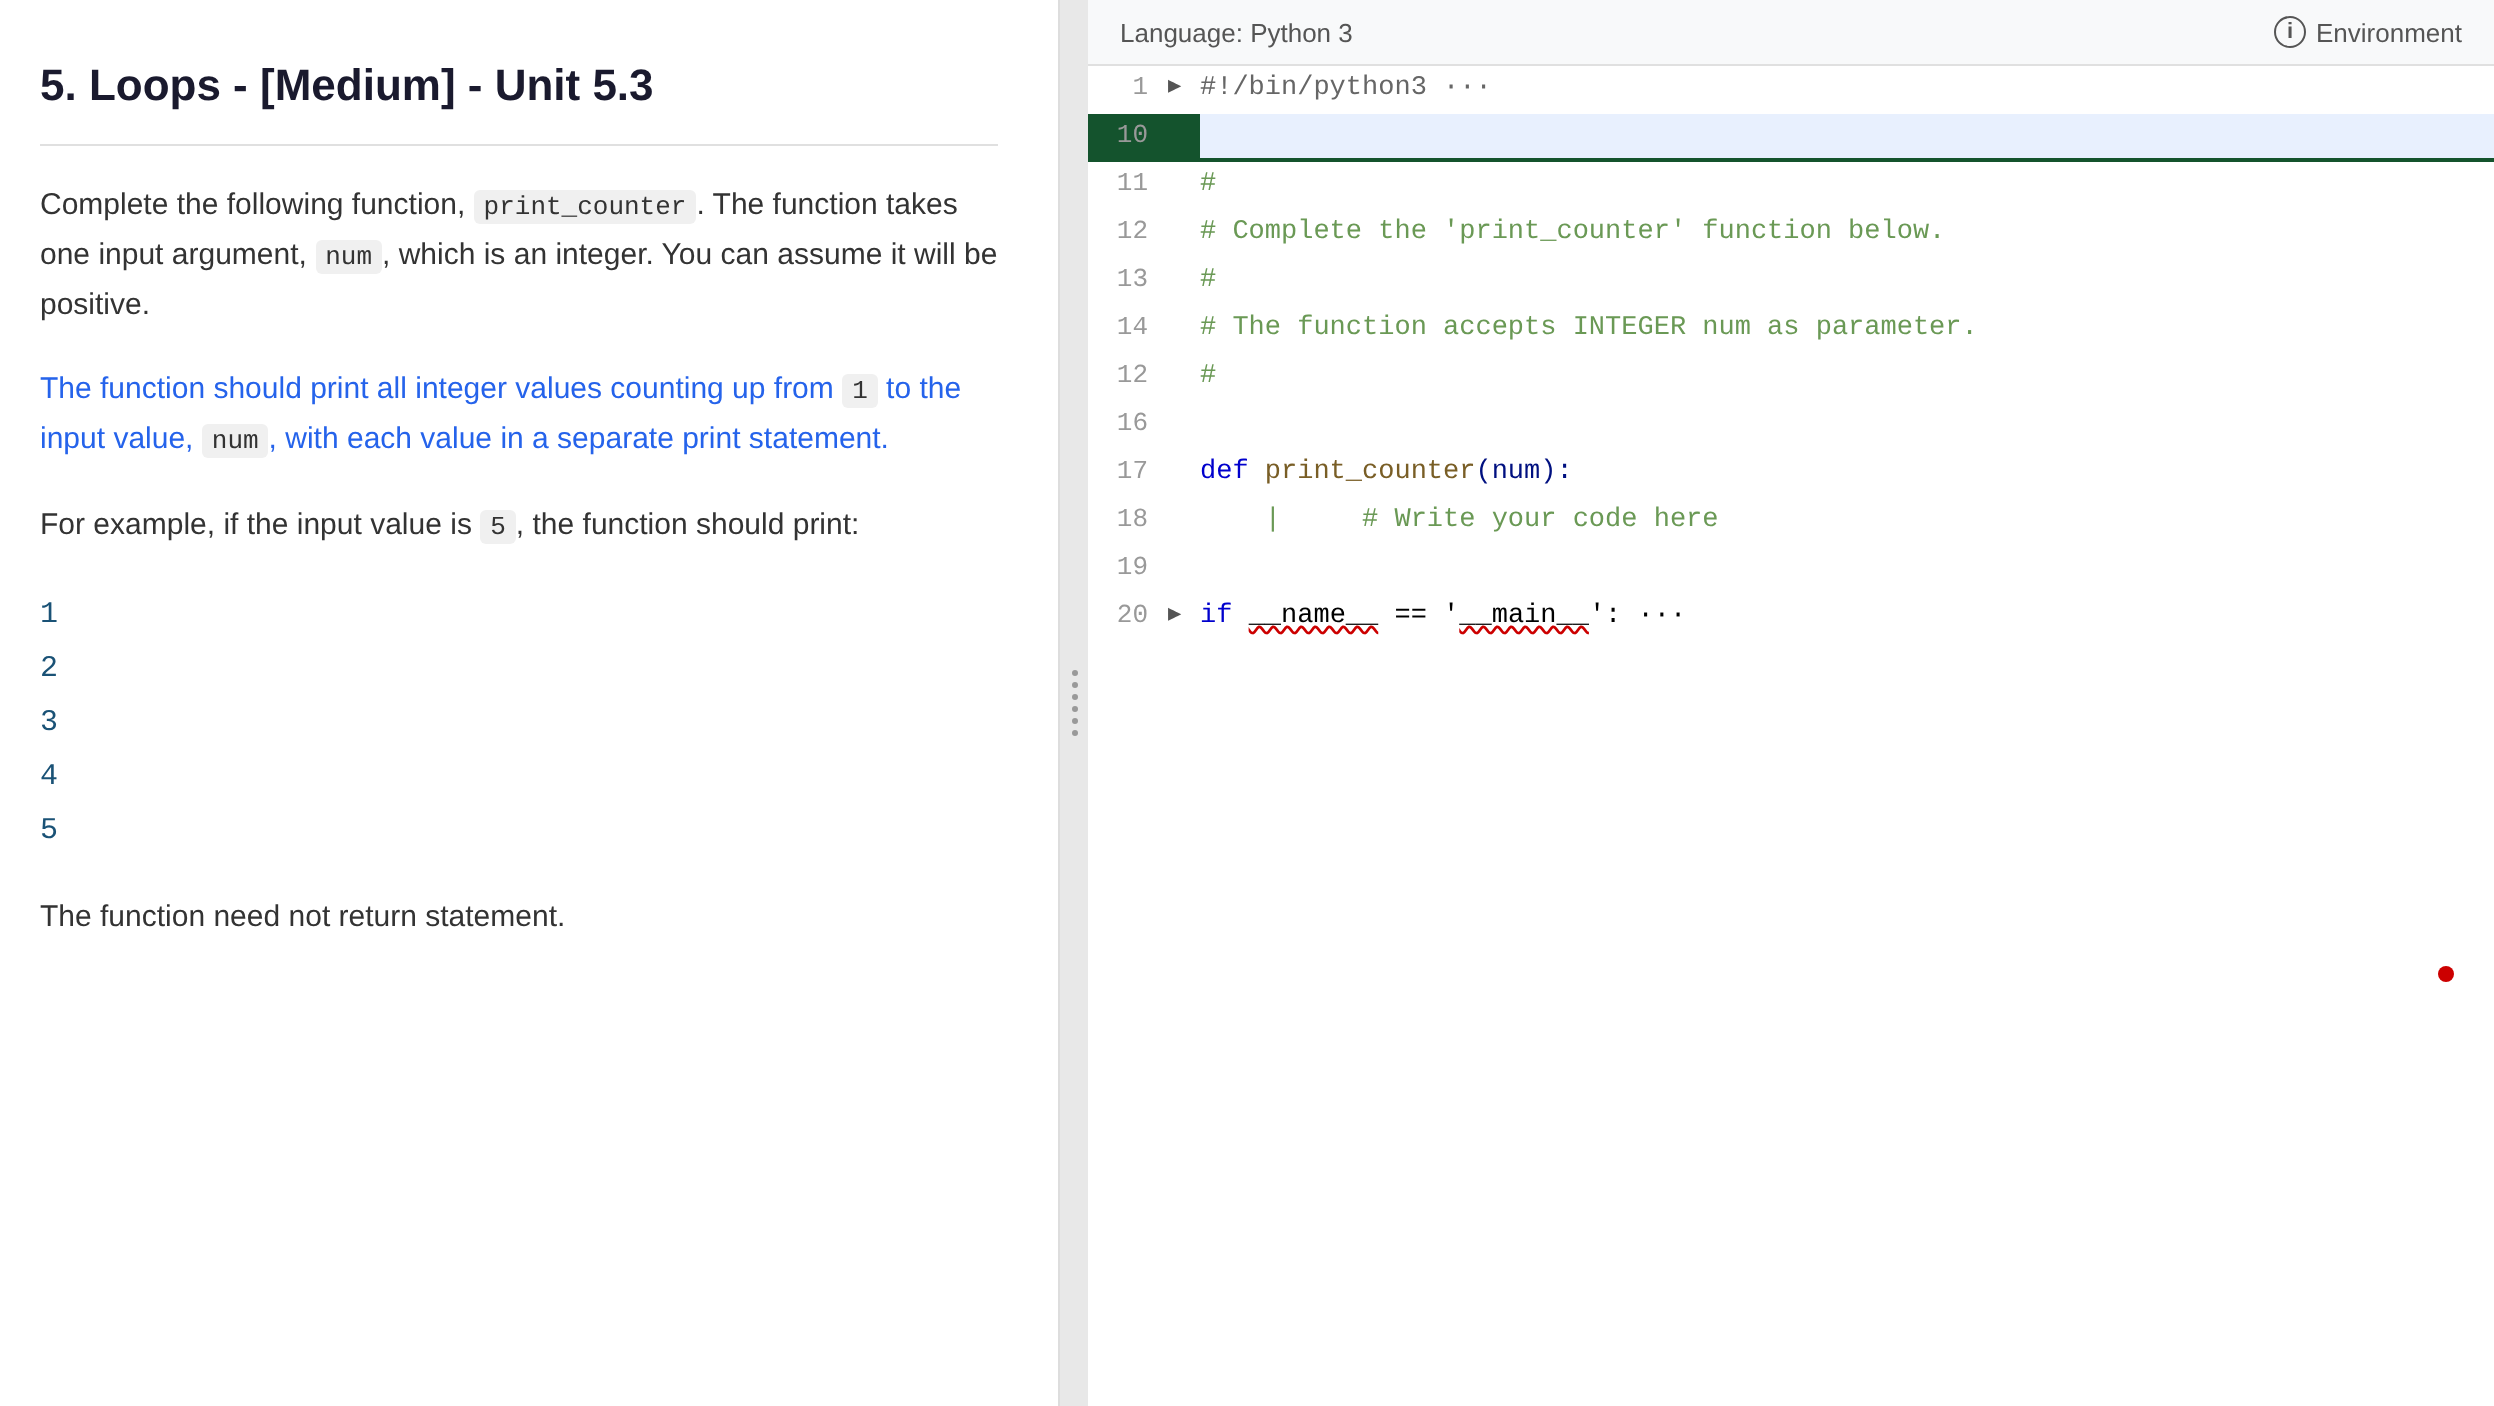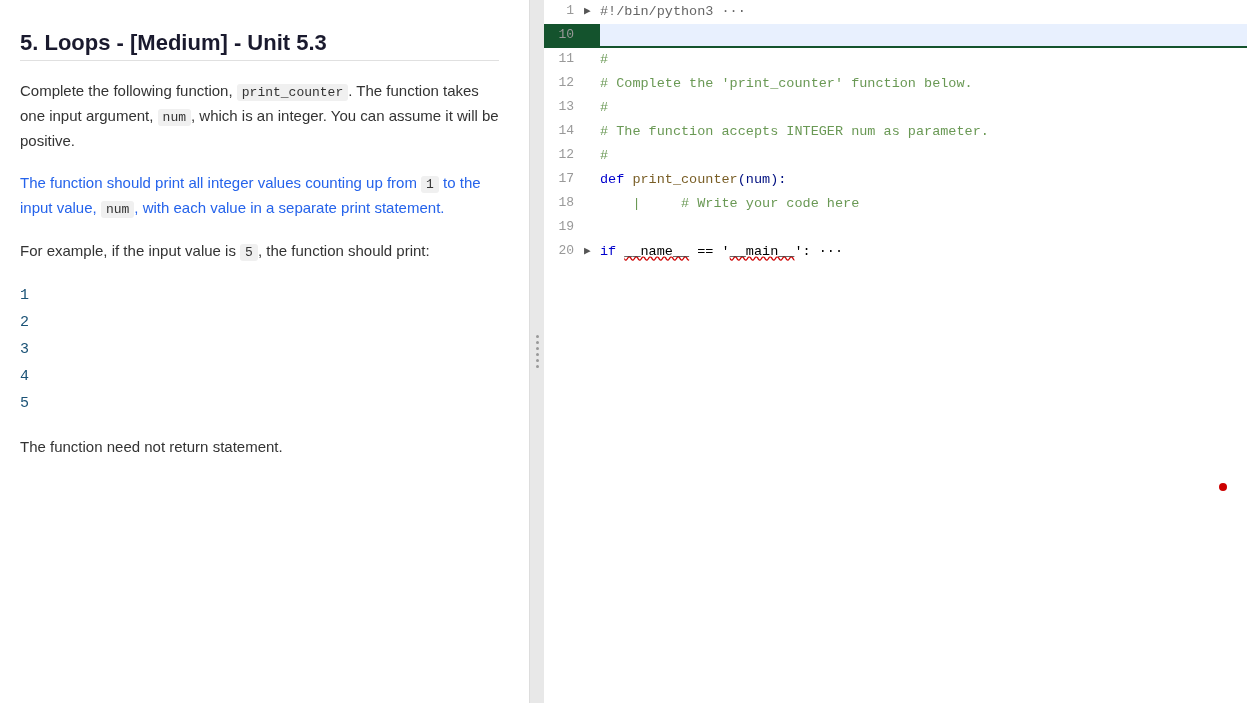--- a/index.html
+++ b/index.html
@@ -23,21 +23,21 @@
       overflow-y: auto;
       border-right: 1px solid #ddd;
       flex-shrink: 0;
     }
 
     .problem-title {
       font-size: 22px;
       font-weight: 700;
       color: #1a1a2e;
       margin-bottom: 18px;
-      padding-bottom: 4px;
+      padding-bottom: 16px;
       border-bottom: 1px solid #e0e0e0;
     }
 
     .description {
       font-size: 15px;
       color: #333;
       line-height: 1.65;
       margin-bottom: 18px;
     }
 
@@ -242,20 +242,27 @@
     <div class="resizer-dot"></div>
     <div class="resizer-dot"></div>
     <div class="resizer-dot"></div>
     <div class="resizer-dot"></div>
     <div class="resizer-dot"></div>
     <div class="resizer-dot"></div>
   </div>
 </div>
 
 <div class="right-panel-container">
+  <div class="editor-header">
+    <span class="language-label">Language:  Python 3</span>
+    <div class="environment-label">
+      <span class="info-icon">i</span>
+      <span>Environment</span>
+    </div>
+  </div>
 
   <div class="code-editor">
 
     <div class="code-line">
       <span class="line-number">1</span>
       <span class="line-arrow">▶</span>
       <span class="line-content c-shebang">#!/bin/python3 ···</span>
     </div>
 
     <div class="code-line" style="background:#14532d;">
@@ -287,20 +294,25 @@
       <span class="line-arrow"></span>
       <span class="line-content c-comment"># The function accepts INTEGER num as parameter.</span>
     </div>
 
     <div class="code-line">
       <span class="line-number">12</span>
       <span class="line-arrow"></span>
       <span class="line-content c-comment">#</span>
     </div>
 
+    <div class="code-line">
+      <span class="line-number">16</span>
+      <span class="line-arrow"></span>
+      <span class="line-content"></span>
+    </div>
 
     <div class="code-line">
       <span class="line-number">17</span>
       <span class="line-arrow"></span>
       <span class="line-content"><span class="c-keyword">def </span><span class="c-funcname">print_counter</span><span class="c-param">(num):</span></span>
     </div>
 
     <div class="code-line">
       <span class="line-number">18</span>
       <span class="line-arrow"></span>

